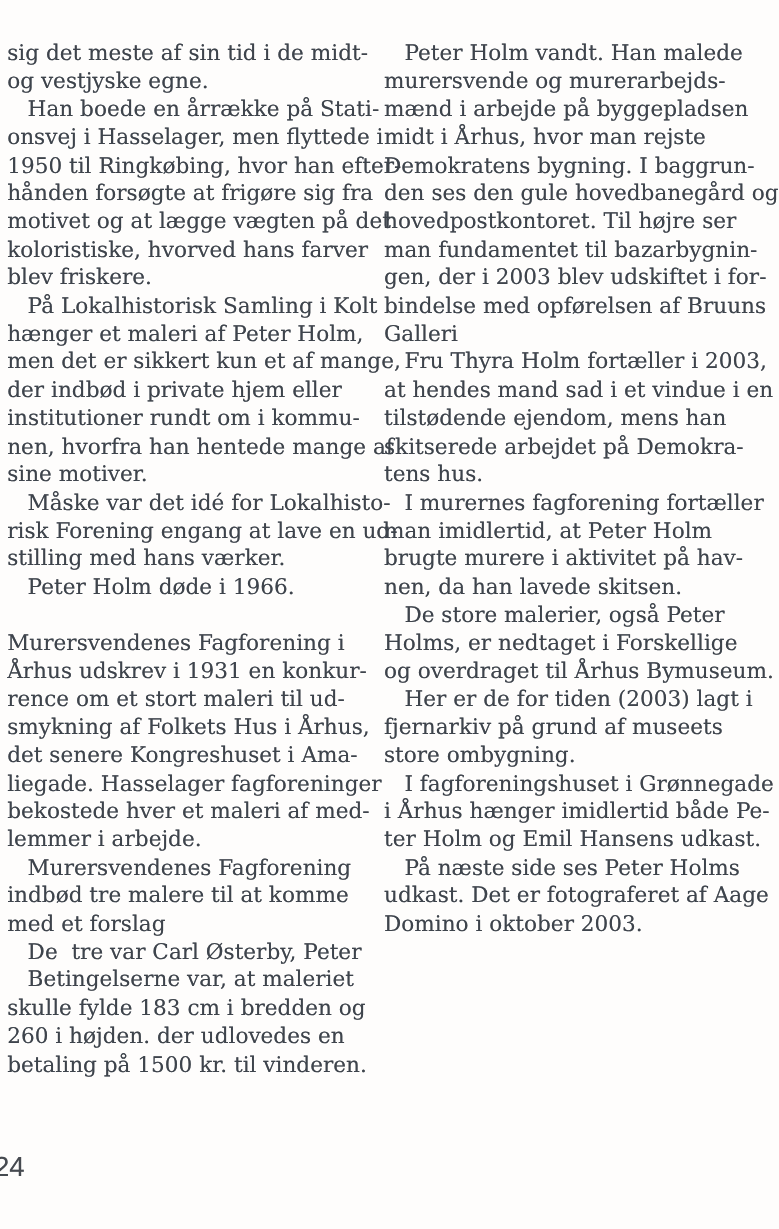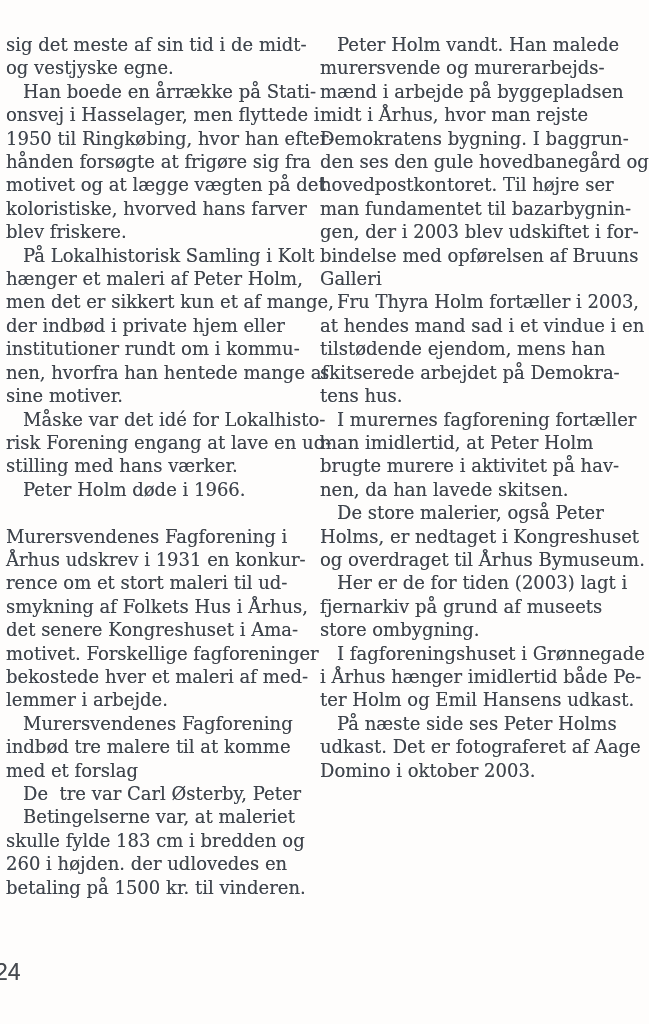--- a/index.html
+++ b/index.html
@@ -78,21 +78,21 @@
       </div>
       <div class="para">
         <div class="line indent">Peter Holm døde i 1966.</div>
       </div>
       <div class="para space">
         <div class="line">Murersvendenes Fagforening i</div>
         <div class="line">Århus udskrev i 1931 en konkur-</div>
         <div class="line">rence om et stort maleri til ud-</div>
         <div class="line">smykning af Folkets Hus i Århus,</div>
         <div class="line">det senere Kongreshuset i Ama-</div>
-        <div class="line">motivet. Forskellige fagforeninger</div>
+        <div class="line">liegade. Hasselager fagforeninger</div>
         <div class="line">bekostede hver et maleri af med-</div>
         <div class="line">lemmer i arbejde.</div>
       </div>
       <div class="para">
         <div class="line indent">Murersvendenes Fagforening</div>
         <div class="line">indbød tre malere til at komme</div>
         <div class="line">med et forslag</div>
       </div>
       <div class="para">
         <div class="line indent">De  tre var Carl Østerby, Peter</div>
@@ -126,21 +126,21 @@
         <div class="line">tens hus.</div>
       </div>
       <div class="para">
         <div class="line indent">I murernes fagforening fortæller</div>
         <div class="line">man imidlertid, at Peter Holm</div>
         <div class="line">brugte murere i aktivitet på hav-</div>
         <div class="line">nen, da han lavede skitsen.</div>
       </div>
       <div class="para">
         <div class="line indent">De store malerier, også Peter</div>
-        <div class="line">Holms, er nedtaget i Kongreshuset</div>
+        <div class="line">Holms, er nedtaget i Forskellige</div>
         <div class="line">og overdraget til Århus Bymuseum.</div>
       </div>
       <div class="para">
         <div class="line indent">Her er de for tiden (2003) lagt i</div>
         <div class="line">fjernarkiv på grund af museets</div>
         <div class="line">store ombygning.</div>
       </div>
       <div class="para">
         <div class="line indent">I fagforeningshuset i Grønnegade</div>
         <div class="line">i Århus hænger imidlertid både Pe-</div>

